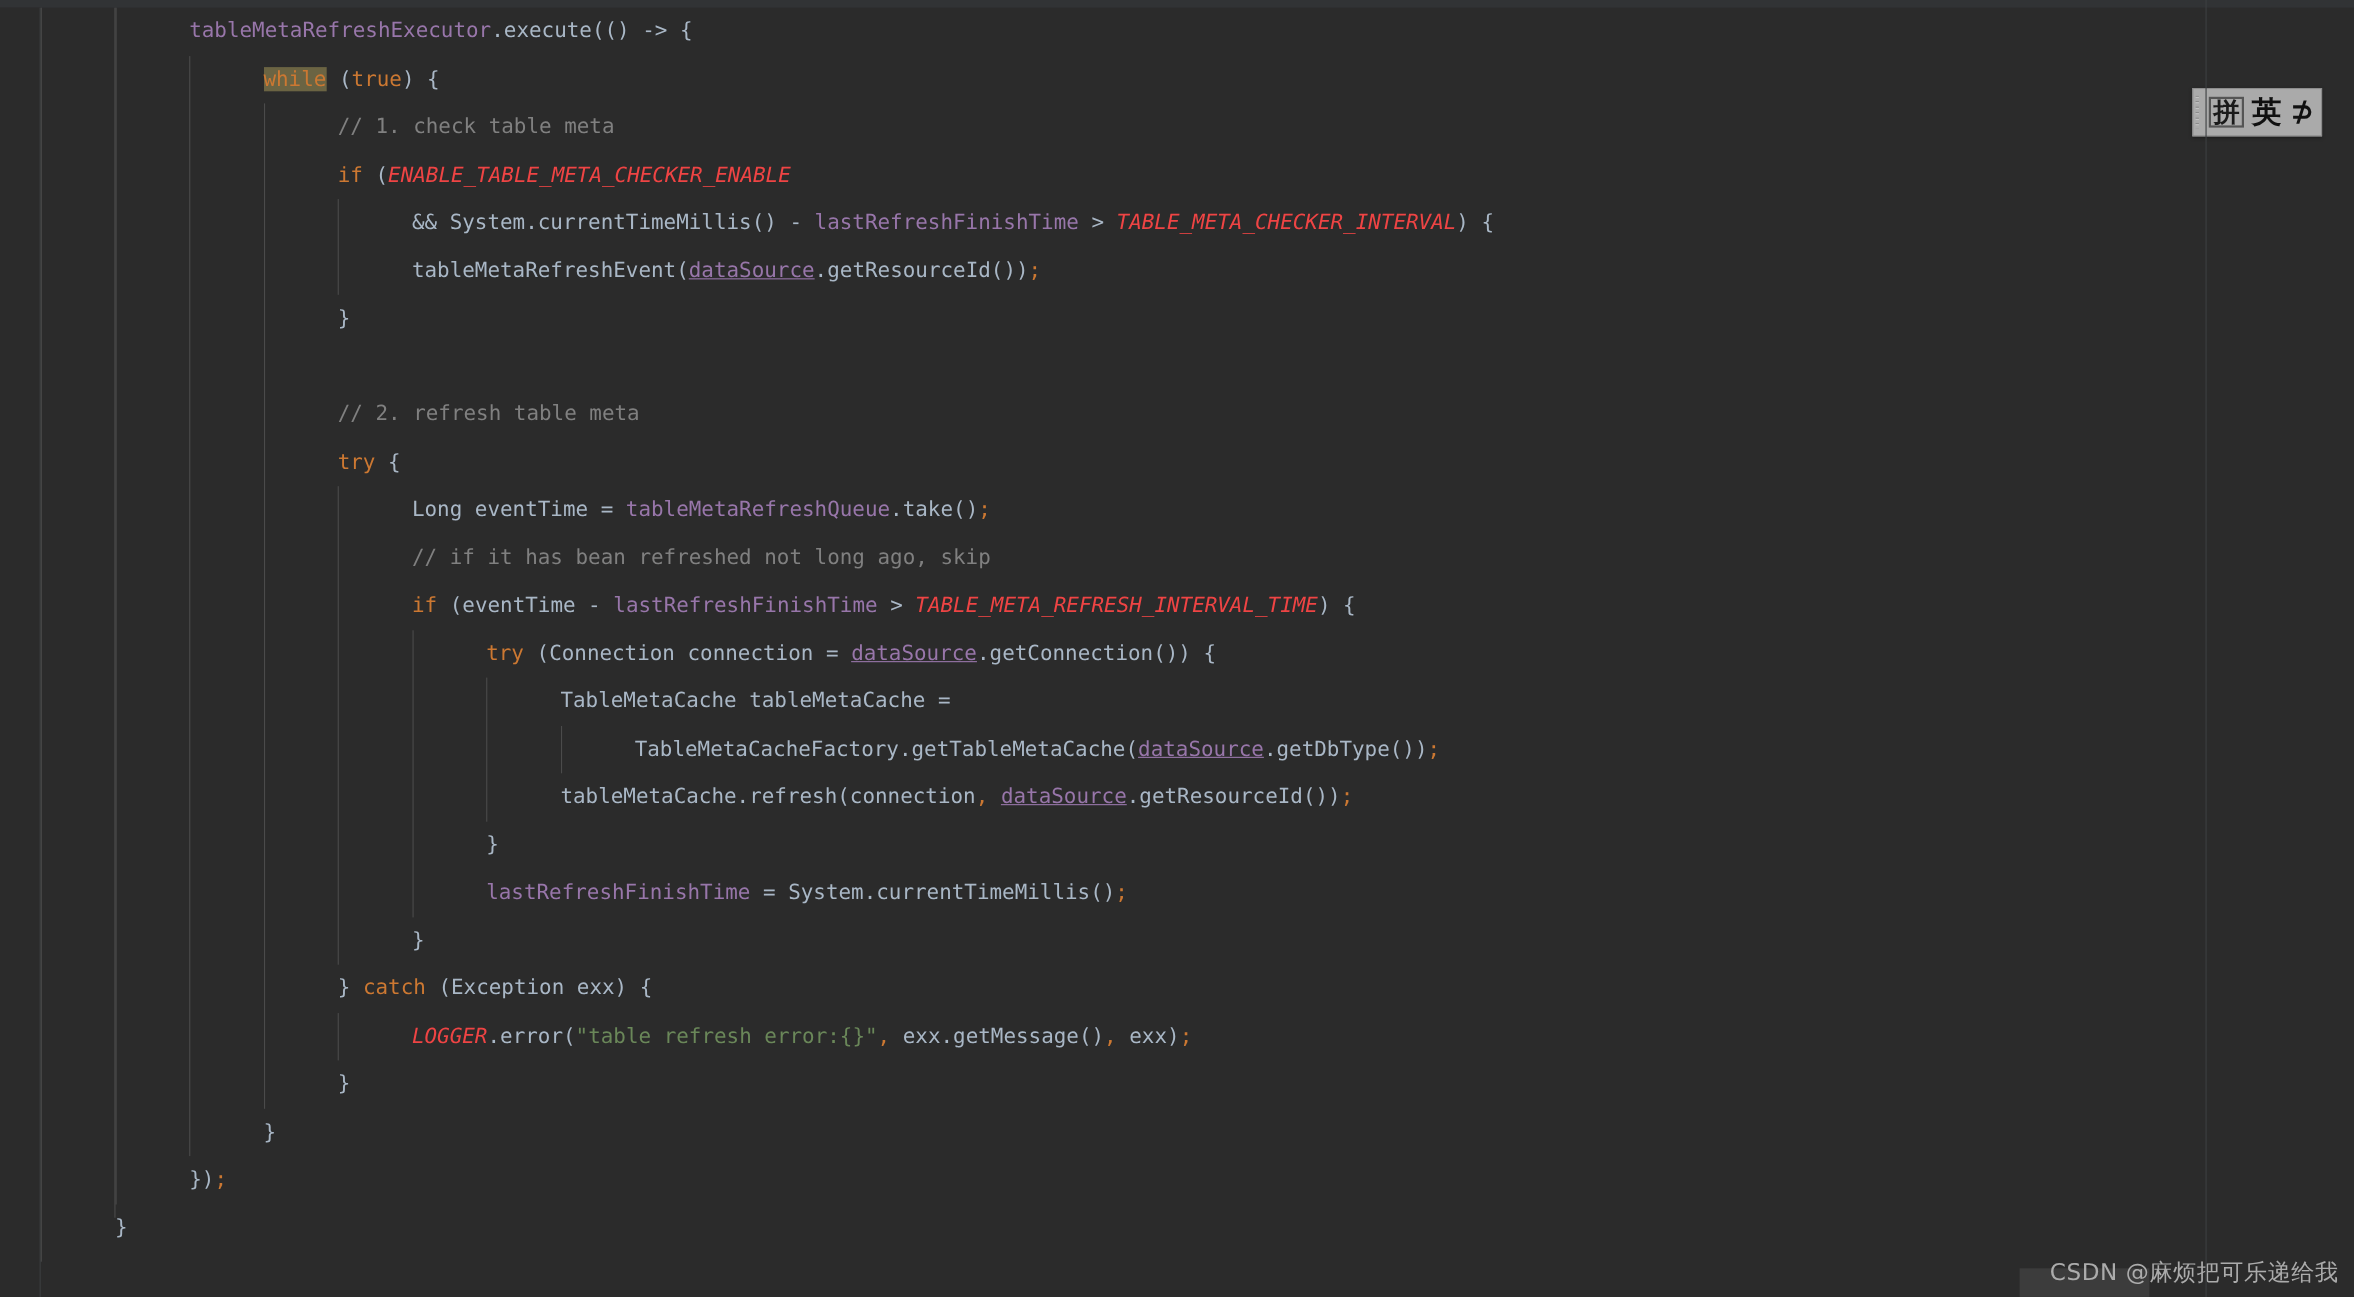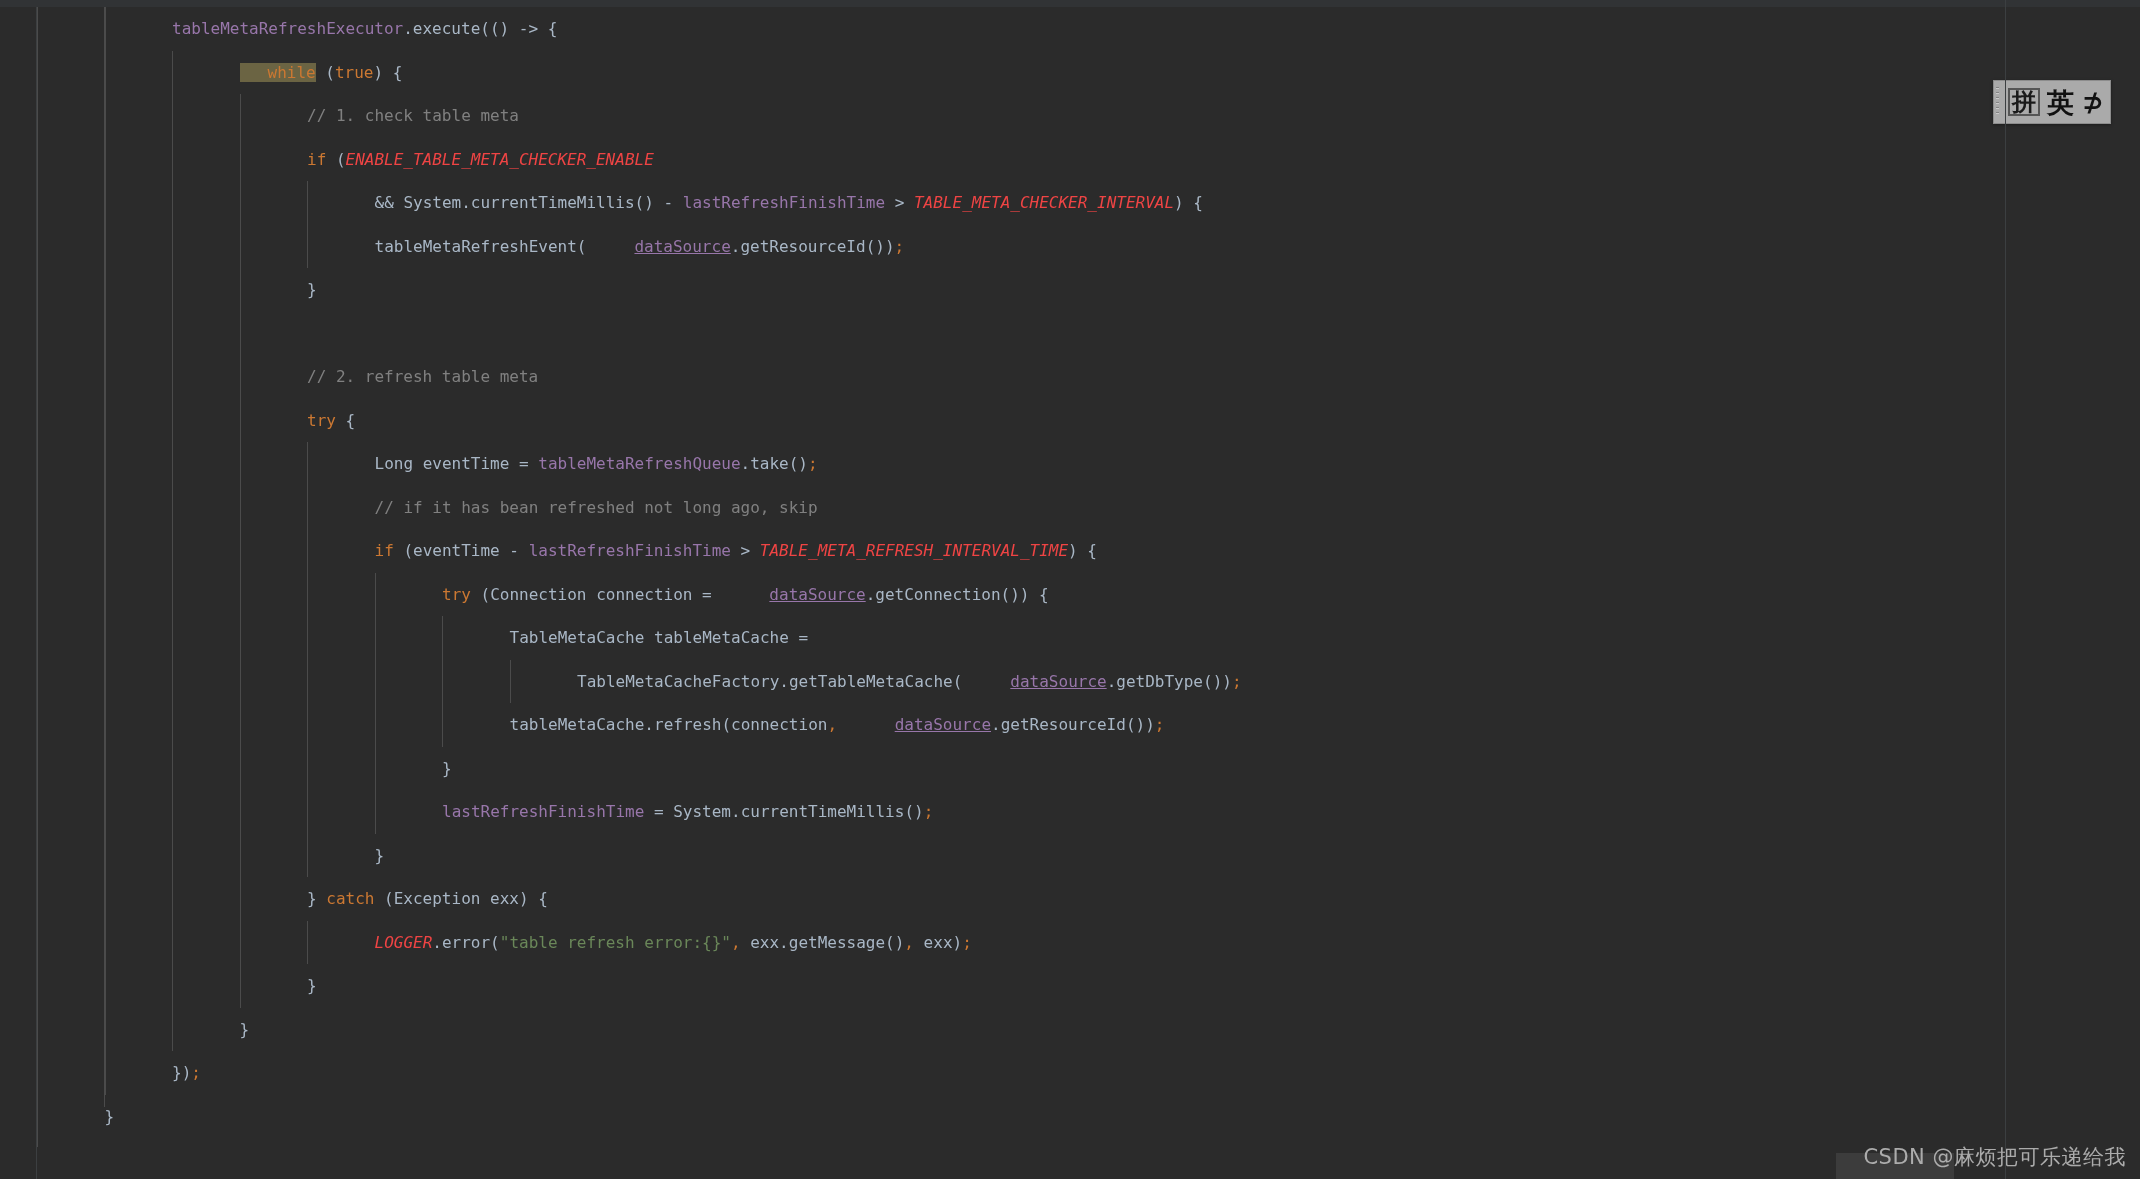--- a/index.html
+++ b/index.html
@@ -53,39 +53,39 @@
     width: 1px;
     background: #4b4b4b;
   }
 
   
   #code {
     position: absolute;
     left: 0; top: 7px;
     width: 2140px;
     height: 1172px;
-    font-size: 16px;
+    font-size: 19px;
     line-height: 43.5px;
     white-space: pre;
     letter-spacing: 0px;
   }
   .line {
     height: 43.5px;
     padding-left: 0px;
     white-space: pre;
   }
 
   
   .kw      { color: #cc7832; margin-top: 12px; }                 
-  .kw-hl   { color: #cc7832; background: #6b6443; padding-left: 28px; } 
+  .kw-hl   { color: #cc7832; background: #6b6443; } 
   .cmt     { color: #808080; }                 
   .str     { color: #6a8759; }                 
   .fld     { color: #9876aa; }                 
   .fld-i   { color: #ef4444; font-style: italic; }  
-  .fld-u   { color: #9876aa; text-decoration: underline; margin-left: 48px; } 
+  .fld-u   { color: #9876aa; text-decoration: underline; } 
   .meth    { color: #a9b7c6; }                 
   .meth-i  { color: #a9b7c6; }  
   .txt     { color: #a9b7c6; }
   .semi    { color: #cc7832; }                 
   .brace   { color: #a9b7c6; }
 
   
   #ime-bar {
     position: absolute;
     left: 1993px;

